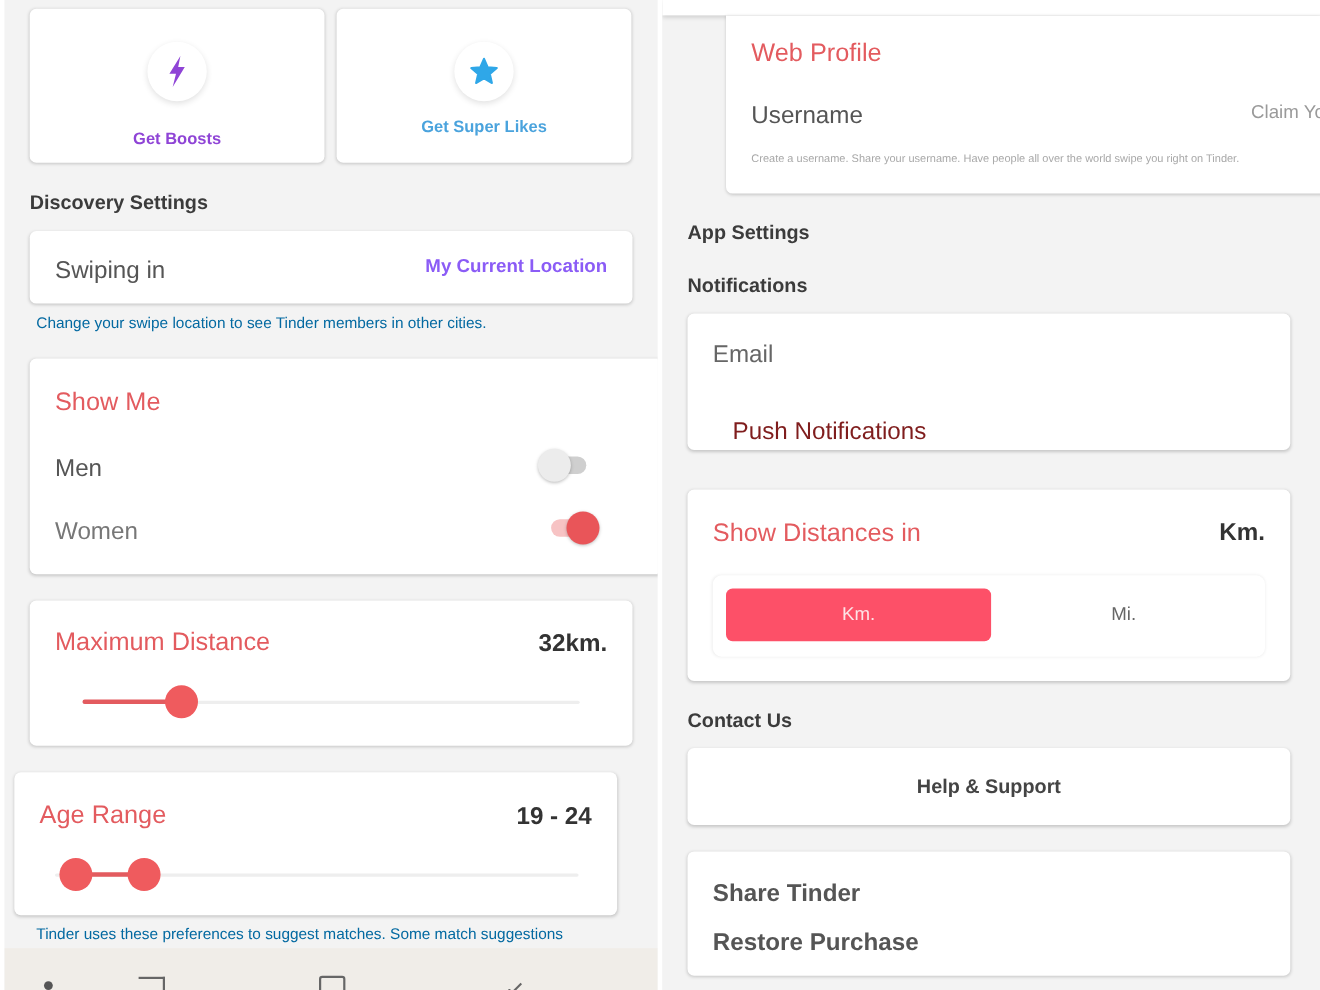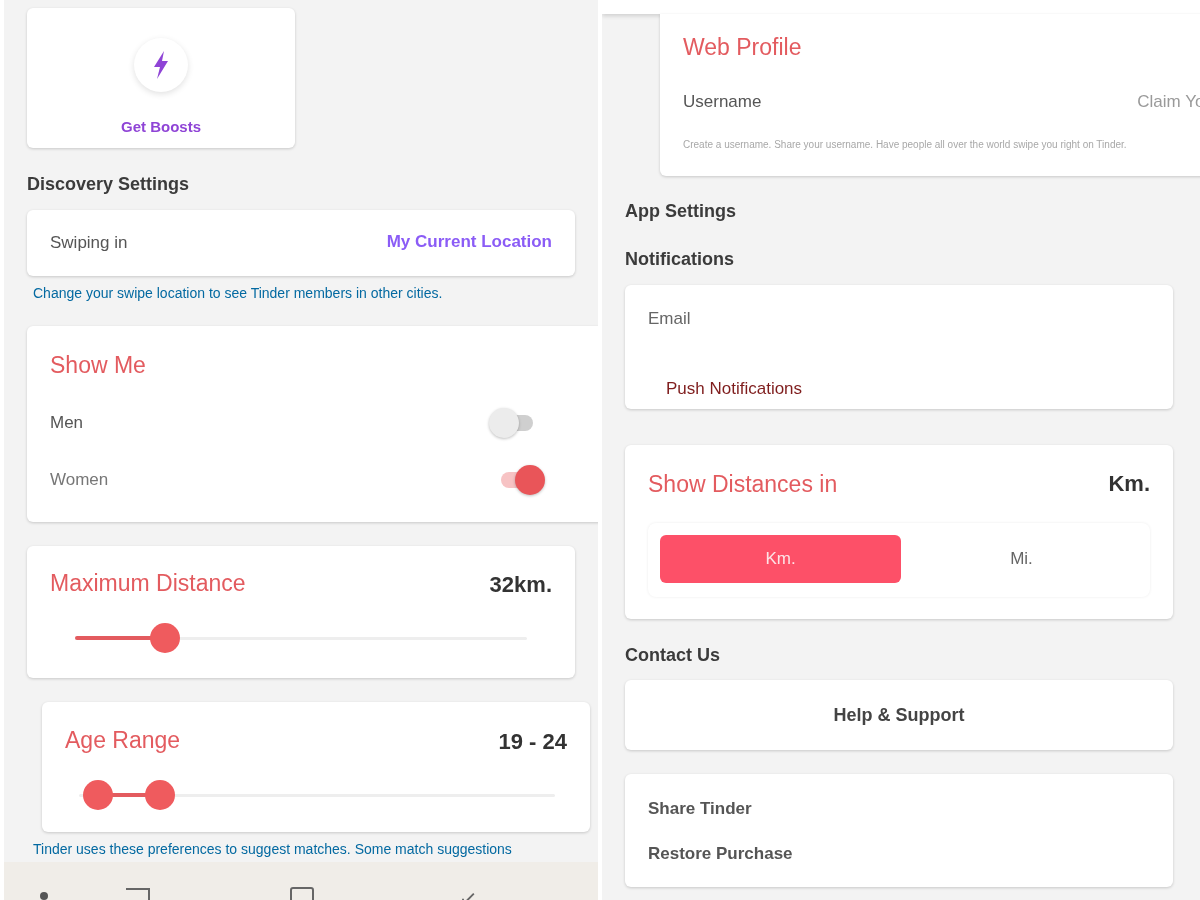--- a/index.html
+++ b/index.html
@@ -6,21 +6,21 @@
   html, body { width: 1200px; height: 900px; overflow: hidden; background: #ffffff; }
   body { font-family: "Liberation Sans", sans-serif; position: relative; }
 
   .panel { position: absolute; top: 0; height: 900px; background: #f3f3f3; overflow: hidden; }
   #left { left: 4px; width: 594px; }
   #right { left: 602px; width: 598px; }
   .divider { position: absolute; left: 598px; top: 0; width: 4px; height: 900px; background: #ffffff; }
 
   .card { position: absolute; background: #fff; border-radius: 6px; box-shadow: 0 1px 3px rgba(0,0,0,0.18); }
   .section-title { position: absolute; font-weight: bold; font-size: 18px; color: #3b3b3b; }
-  .row-label { position: absolute; font-size: 17px; color: #555; }
+  .row-label { position: absolute; font-size: 22px; color: #555; }
   .card-title { position: absolute; font-size: 23px; color: #e35b5f; }
   .note { position: absolute; font-size: 14px; color: #0369a1; white-space: nowrap; }
 
   
   .promo-icon { position: absolute; width: 54px; height: 54px; border-radius: 50%; background: #fff; box-shadow: 0 2px 6px rgba(0,0,0,0.12); display: flex; align-items: center; justify-content: center; }
   .promo-label { position: absolute; left: 0; right: 0; text-align: center; font-size: 15px; font-weight: bold; }
 
   .toggle { position: absolute; width: 50px; height: 30px; }
   .toggle .track { position: absolute; left: 6px; top: 7px; width: 38px; height: 16px; border-radius: 8px; }
   .toggle .knob { position: absolute; top: 0; width: 30px; height: 30px; border-radius: 50%; box-shadow: 0 1px 3px rgba(0,0,0,0.25); }
@@ -45,20 +45,28 @@
 
   <div class="card" style="left:23px;top:8px;width:268px;height:140px;">
     <div class="promo-icon" style="left:107px;top:30px;">
       <svg width="22" height="30" viewBox="0 0 22 30">
           <path d="M14 1 L4 17 L10 17 L7 29 L18 11 L12 11 Z" fill="#8f44d6"></path>
         </svg>
     </div>
     <div class="promo-label" style="top:99px;color:#8f44d6;margin-top:11px;">Get Boosts</div>
   </div>
 
+  <div class="card" style="left:302px;top:8px;width:268px;height:140px;">
+    <div class="promo-icon" style="left:107px;top:30px;">
+      <svg width="28" height="28" viewBox="0 0 24 24">
+          <path d="M12 2 L14.9 8.6 L22 9.3 L16.6 14 L18.2 21 L12 17.3 L5.8 21 L7.4 14 L2 9.3 L9.1 8.6 Z" fill="#2fa7e8" stroke="#2fa7e8" stroke-width="1.5" stroke-linejoin="round"></path>
+        </svg>
+    </div>
+    <div class="promo-label" style="top:99px;color:#4aa3dd;">Get Super Likes</div>
+  </div>
 
   <div class="section-title" style="left:23px;top:174px;">Discovery Settings</div>
 
   <div class="card" style="left:23px;top:210px;width:548px;height:66px;">
     <div class="row-label" style="left:23px;top:23px;">Swiping in</div>
     <div style="position:absolute;right:23px;top:22px;font-size:17px;font-weight:bold;color:#8b5cf6;">My Current Location</div>
   </div>
   <div class="note" style="left:29px;top:285px;">Change your swipe location to see Tinder members in other cities.</div>
 
   <div class="card" style="left:23px;top:326px;width:620px;height:196px;">
@@ -78,21 +86,21 @@
   <div class="card" style="left:23px;top:546px;width:548px;height:132px;">
     <div class="card-title" style="left:23px;top:24px;">Maximum Distance</div>
     <div class="value-text" style="right:23px;top:26px;">32km.</div>
     <div id="dist-slider" style="position:absolute;left:48px;top:92px;width:452px;height:2px;">
       <div class="slider-track" style="left:0;top:-1px;width:100%;"></div>
       <div class="slider-fill" id="dist-fill" style="left: 0px; top: -2px; width: 90.4px;"></div>
       <div class="slider-thumb" id="dist-thumb" style="top: 0px; left: 90.4px;"></div>
     </div>
   </div>
 
-  <div class="card" style="left:38px;top:702px;width:548px;height:130px;padding-left:24px;">
+  <div class="card" style="left:9px;top:702px;width:548px;height:130px;padding-left:24px;">
     <div class="card-title" style="left:23px;top:25px;">Age Range</div>
     <div class="value-text" style="right:23px;top:27px;">19 - 24</div>
     <div id="age-slider" style="position:absolute;left:37px;top:93px;width:476px;height:2px;">
       <div class="slider-track" style="left:0;top:-1px;width:100%;"></div>
       <div class="slider-fill" id="age-fill" style="top: -2px; left: 19.04px; width: 61.88px;"></div>
       <div class="slider-thumb" id="age-thumb-low" style="top: 0px; left: 19.04px;"></div>
       <div class="slider-thumb" id="age-thumb-high" style="top: 0px; left: 80.92px;"></div>
     </div>
   </div>
   <div class="note" style="left:29px;top:841px;">Tinder uses these preferences to suggest matches. Some match suggestions</div>

